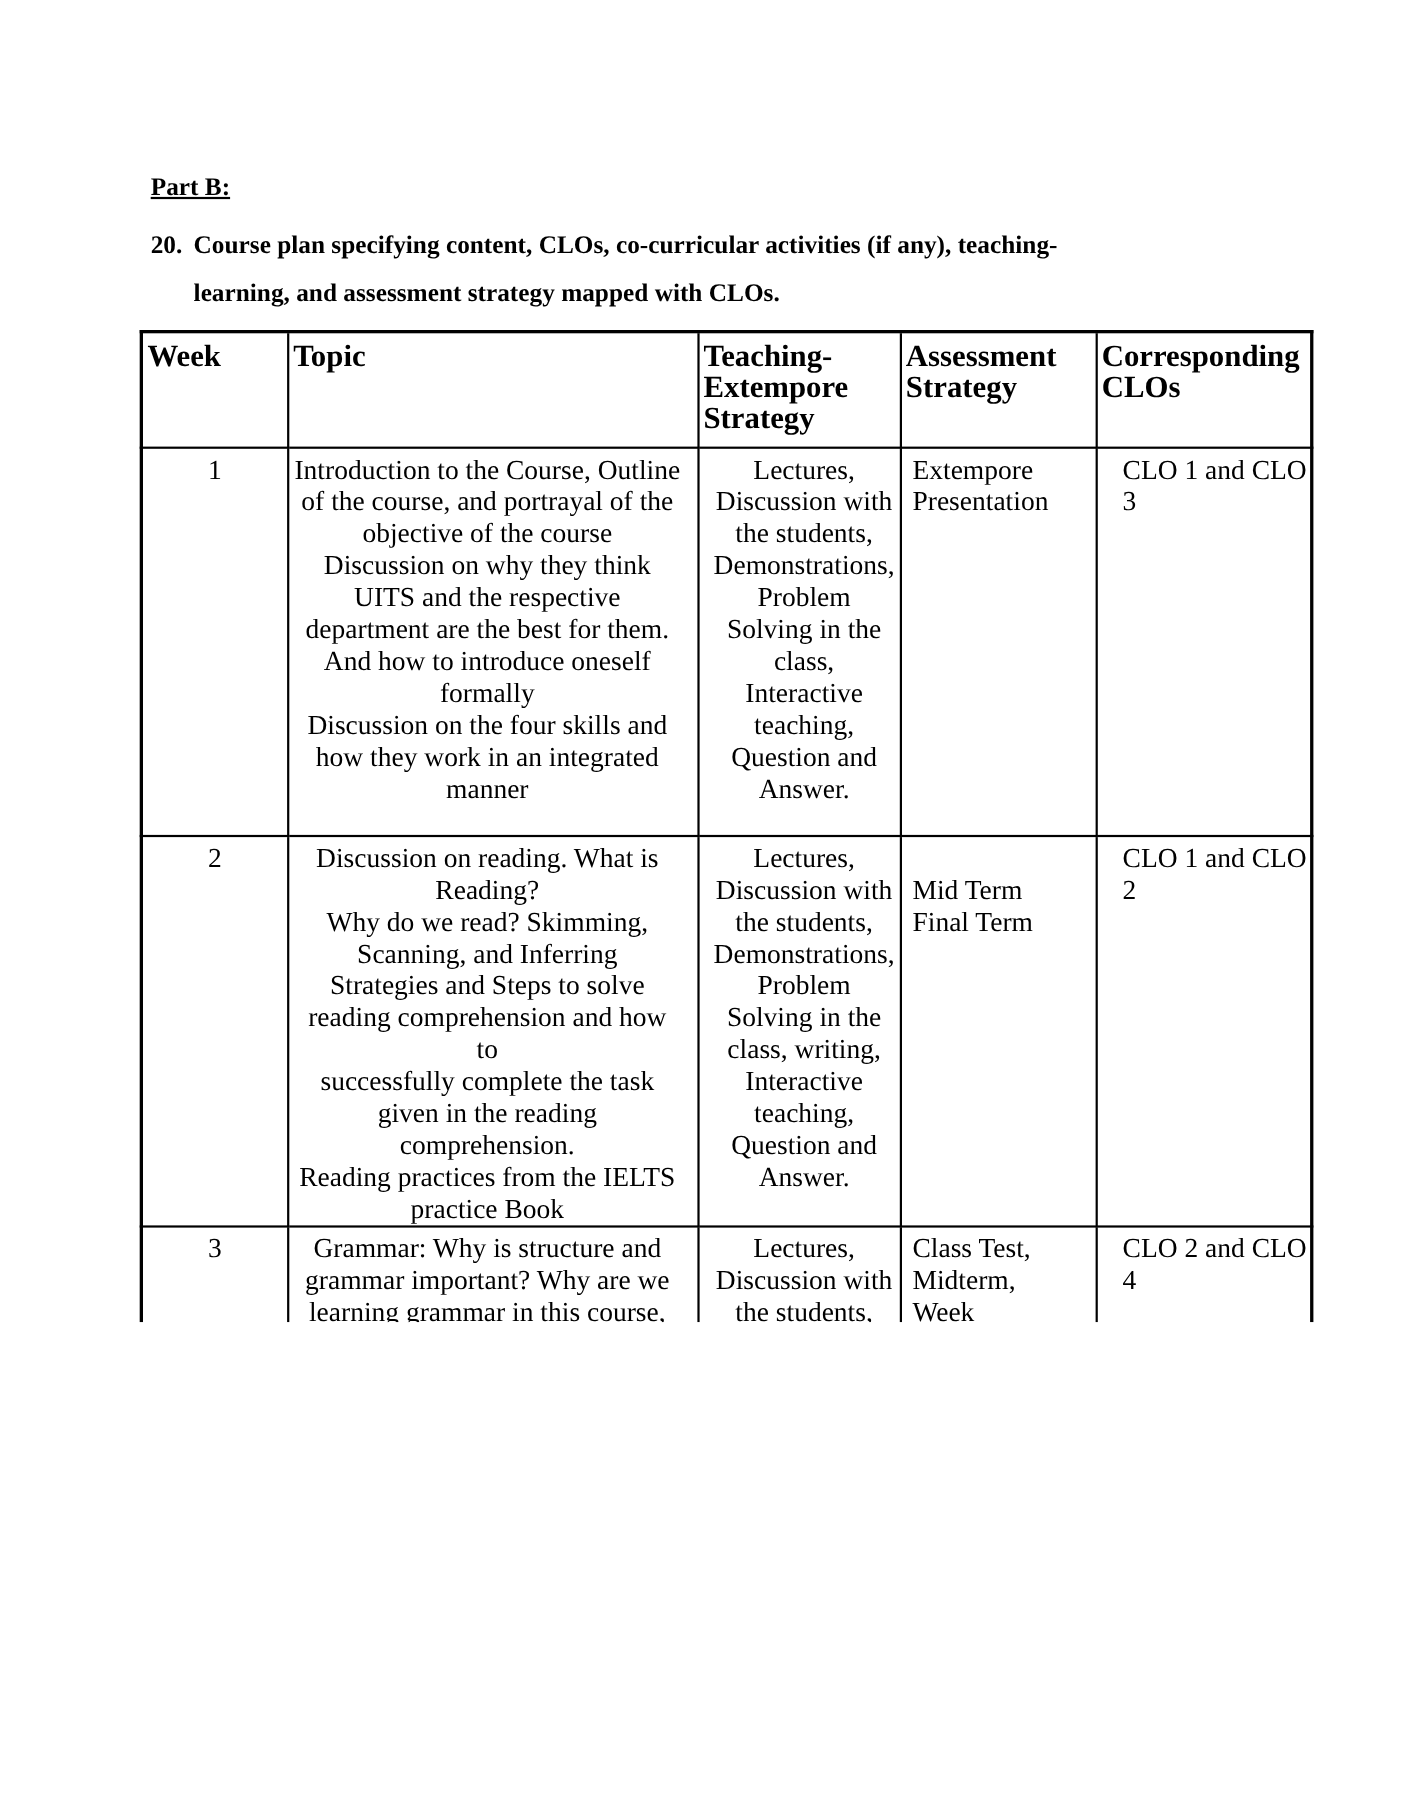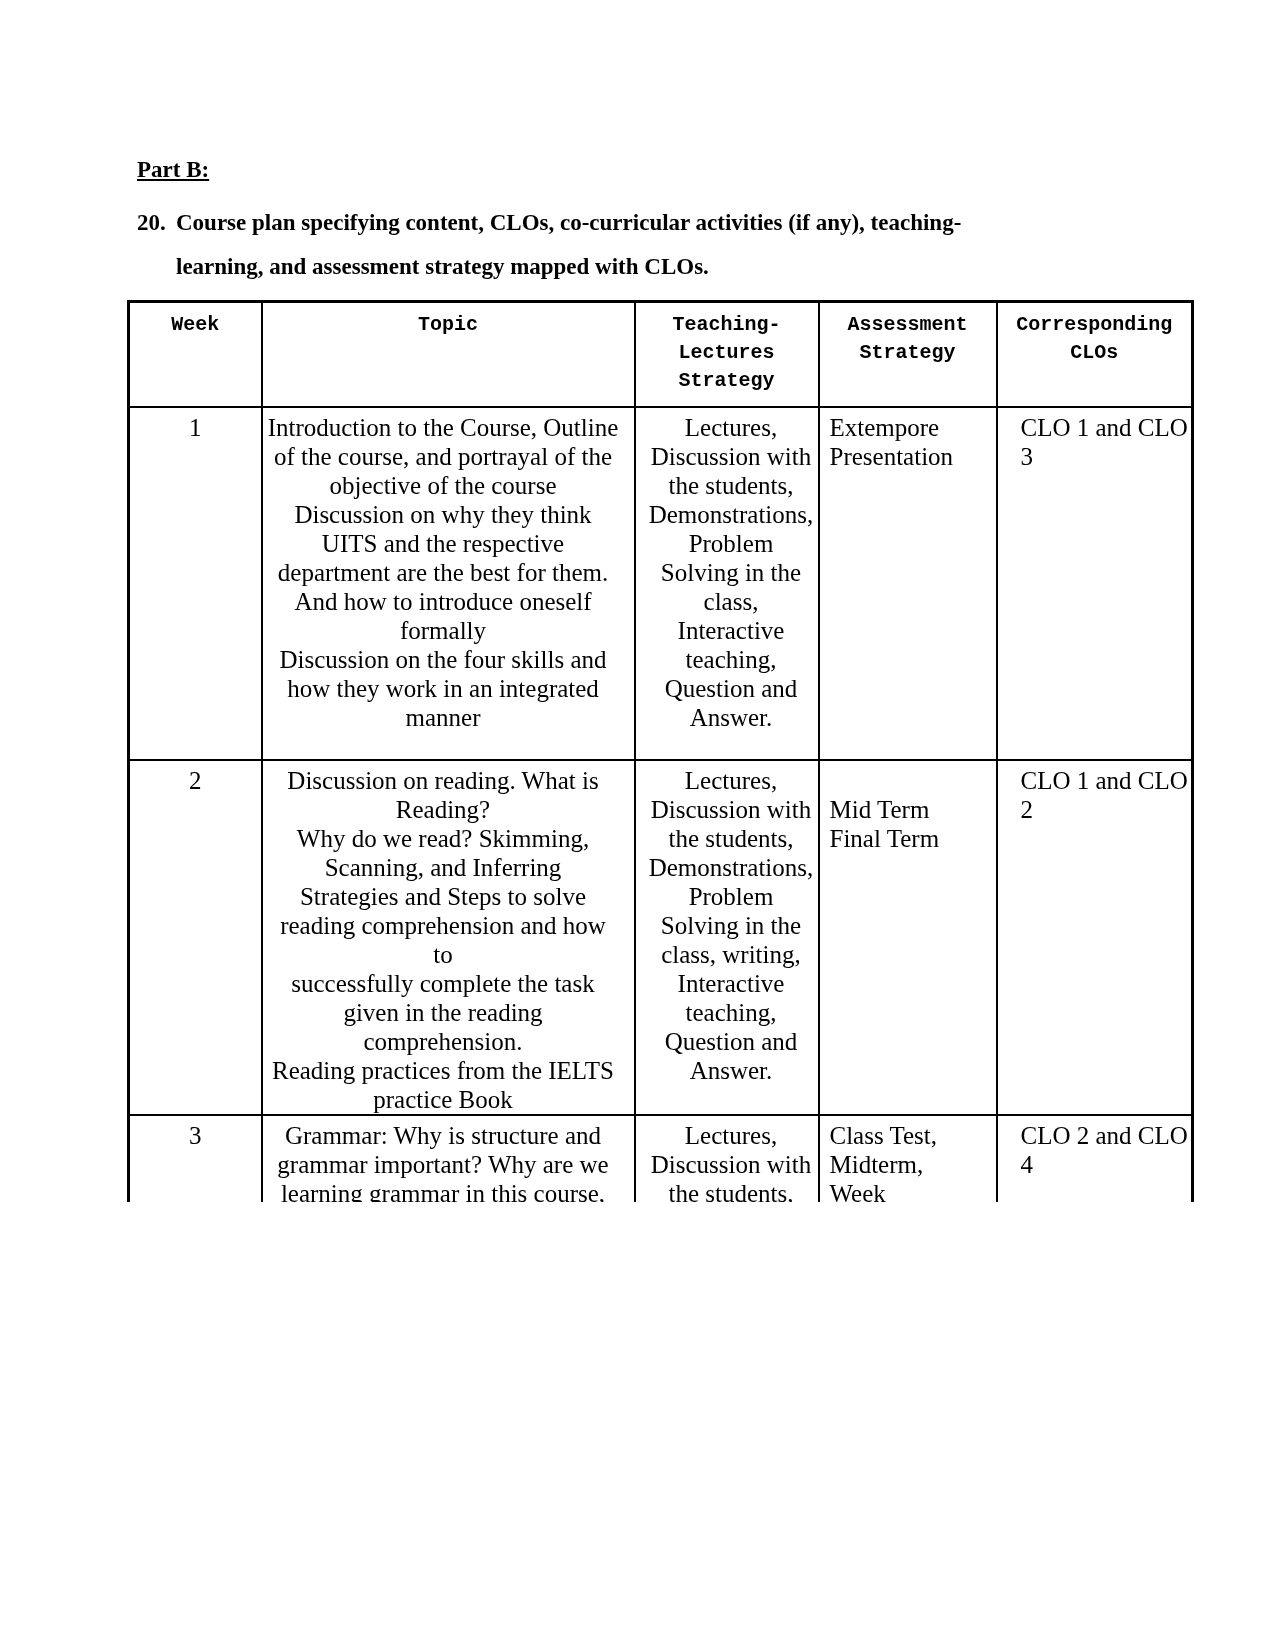--- a/index.html
+++ b/index.html
@@ -41,26 +41,25 @@
     border-collapse: collapse;
     border: 3px solid #000000;
   }
   .course-table th, .course-table td {
     border: 2px solid #000000;
     vertical-align: top;
     white-space: pre-line;
     overflow: hidden;
   }
   .course-table th {
-    font-size: 20px;
+    font-size: 28px;
     font-weight: bold;
     line-height: 28px;
-    text-align: center;
+    text-align: left;
     padding: 8px 4px 0 4px;
-    font-family: Liberation Mono, monospace;
   }
   .course-table td {
     font-size: 25px;
     line-height: 29px;
     padding-top: 5px;
   }
   .row-header { height: 105px; }
   .row-1 { height: 353px; }
   .row-2 { height: 349px; }
   .row-3 { height: 353px; }
@@ -89,21 +88,21 @@
       <col style="width:373px">
       <col style="width:184px">
       <col style="width:178px">
       <col style="width:196px">
     </colgroup>
     <thead>
       <tr class="row-header">
         <th>Week</th>
         <th>Topic</th>
         <th>Teaching-
-Lectures
+Extempore
 Strategy</th>
         <th>Assessment
 Strategy</th>
         <th>Corresponding
 CLOs</th>
       </tr>
     </thead>
     <tbody>
       <tr class="row-1">
         <td class="col-week">1</td>

